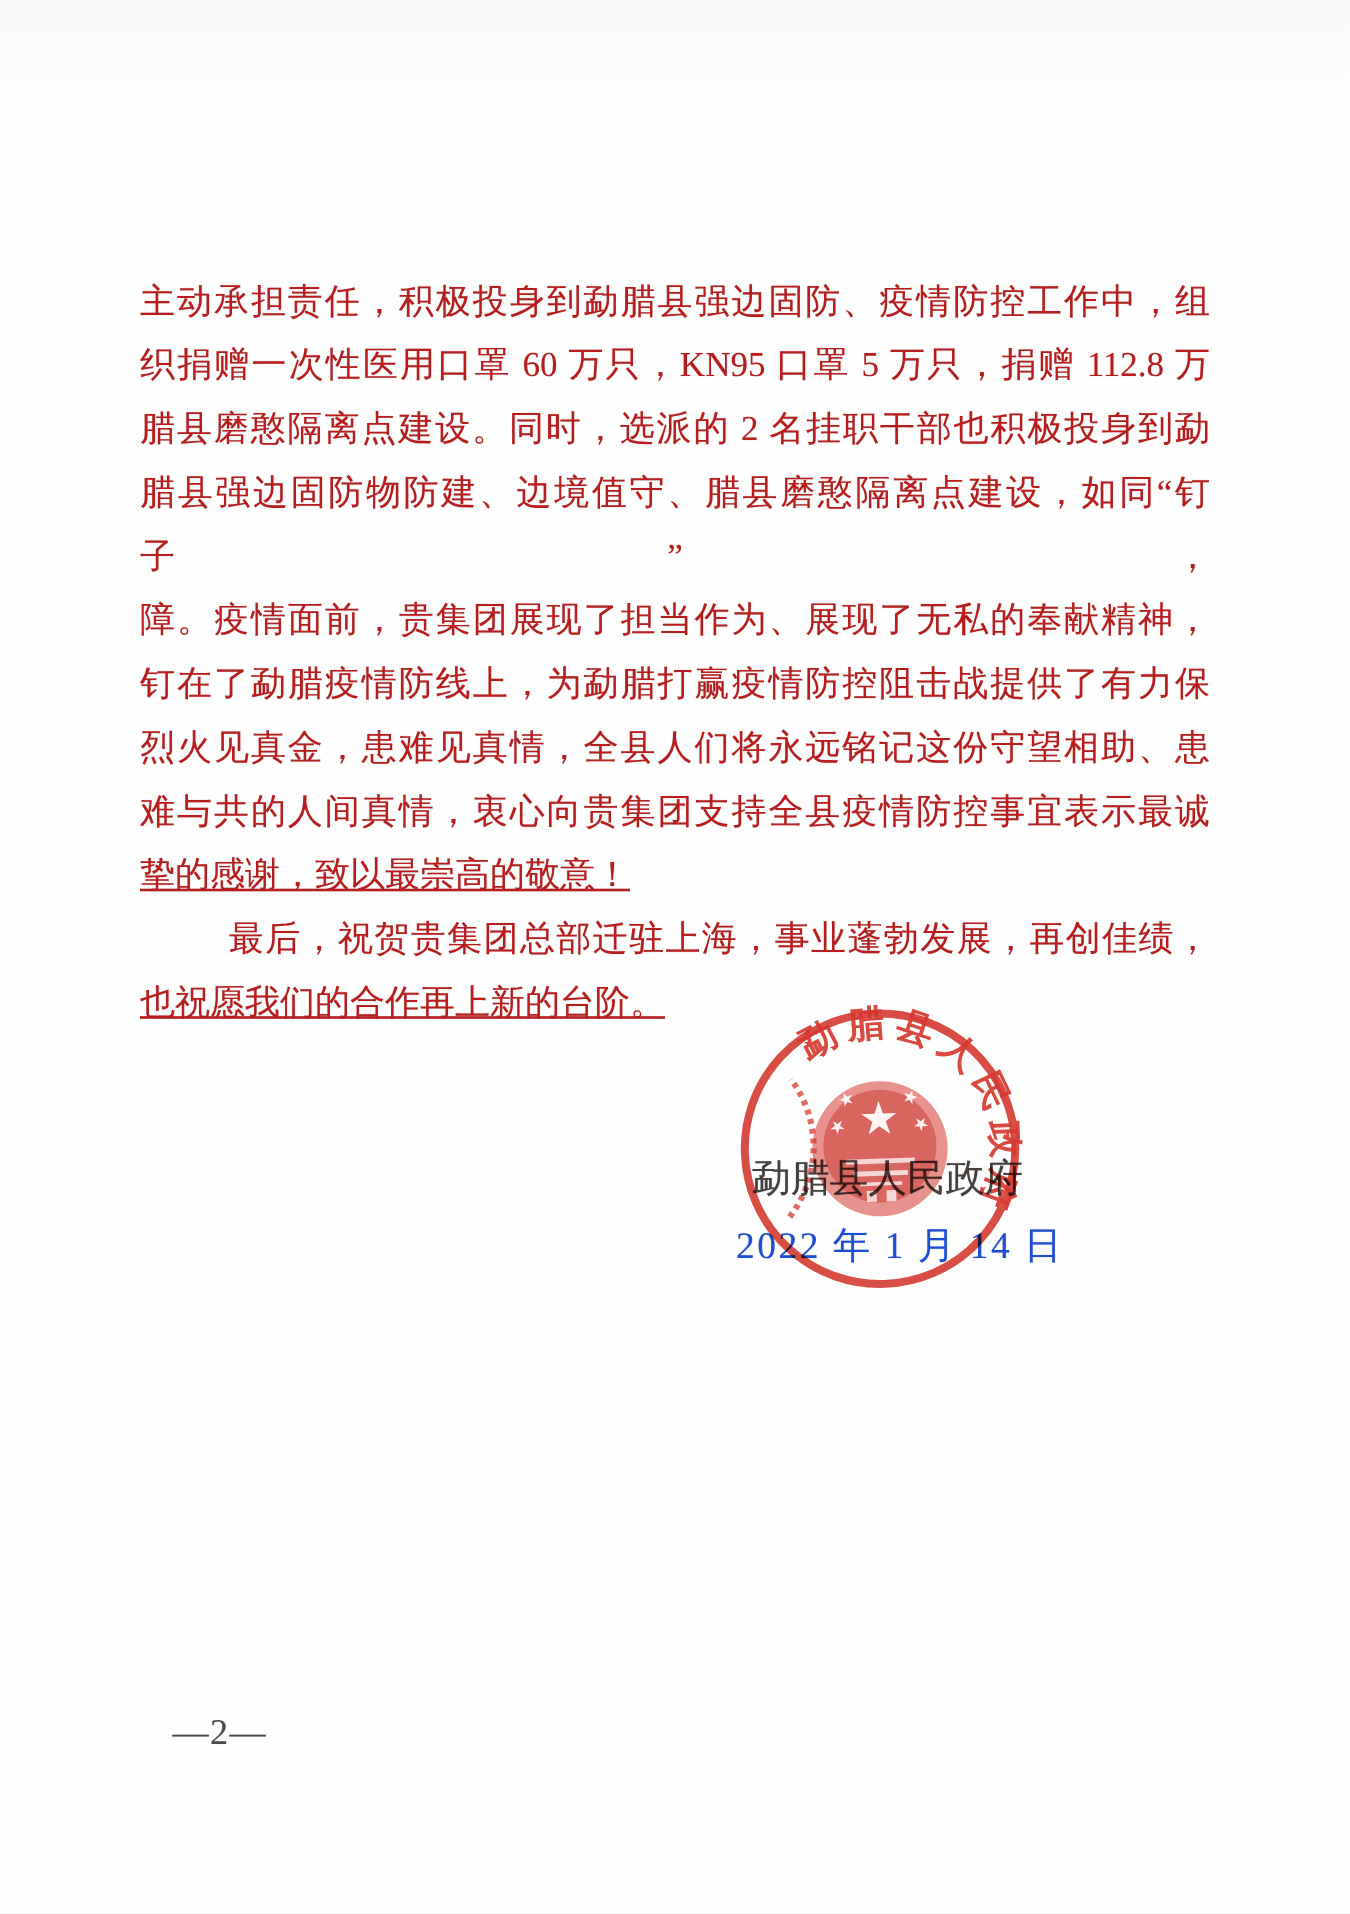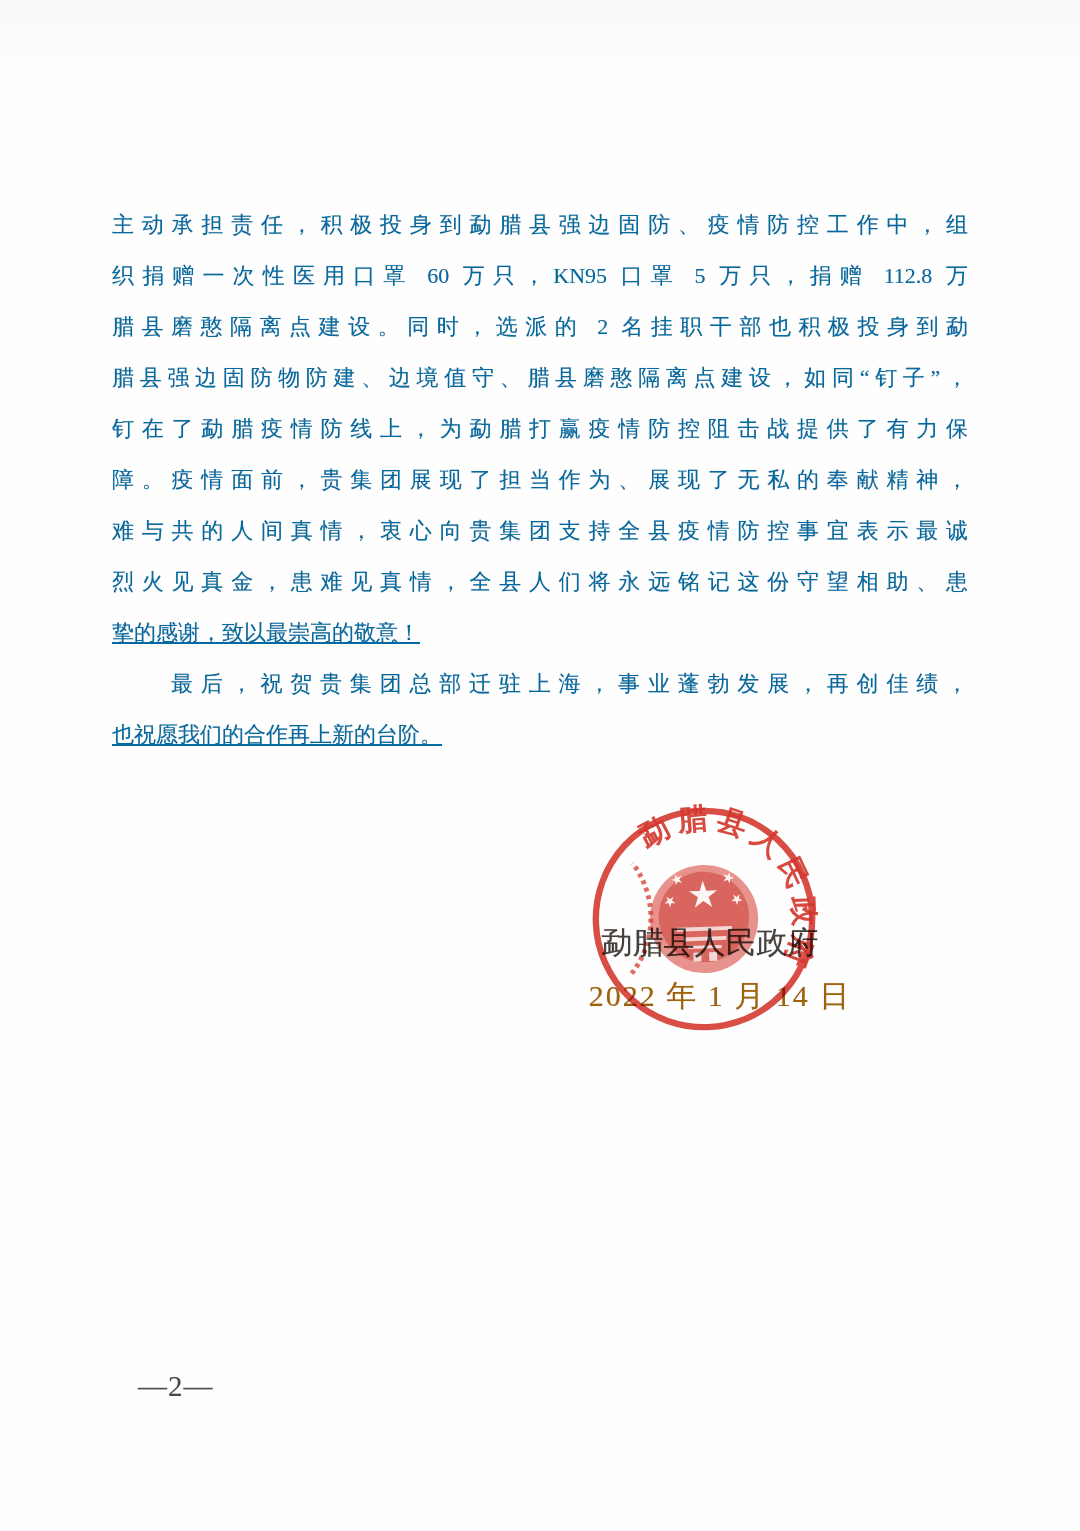--- a/index.html
+++ b/index.html
@@ -10,40 +10,40 @@
     font-family:"Liberation Serif","DejaVu Serif",serif;
     overflow:hidden;
   }
   
   .page::before{
     content:"";position:absolute;inset:0;
     background:linear-gradient(180deg, rgba(240,240,240,.35) 0%, rgba(255,255,255,0) 6%);
     pointer-events:none;
   }
   .doc-body{
-    position:absolute;left:112px;top:199px;width:856px;
-    font-size:22px;line-height:51px;color:#0369a1;
+    position:absolute;left:112px;top:216px;width:856px;
+    font-size:28px;line-height:51px;color:#b91c1c;
     text-shadow:0 0 1px rgba(40,40,40,.28);
   }
   .line{
     text-align:justify;
     text-align-last:justify;
     text-justify:inter-character;
     white-space:normal;
   }
   .line.short{text-align-last:left;text-decoration:underline;}
   .line.indent{text-indent:2em;margin-left:15px;}
   .signature{
     position:absolute;left:590px;top:922px;width:240px;
     font-size:31px;color:#45403c;text-align:center;
     text-shadow:0 0 1px rgba(40,40,40,.3);
   }
   .seal-date{
     position:absolute;left:583px;top:976px;width:274px;
-    font-size:30px;color:#a16207;text-align:center;
+    font-size:30px;color:#1d4ed8;text-align:center;
     letter-spacing:2px;
     text-shadow:0 0 1px rgba(40,40,40,.3);
   }
   .seal{
     position:absolute;left:586px;top:801px;width:236px;height:236px;
     mix-blend-mode:multiply;
     opacity:.92;
     transform:rotate(-2deg);
   }
   .page-number{
@@ -55,24 +55,24 @@
 </head>
 <body>
 
 <div class="page">
 
   <div class="doc-body">
     <div class="line">主动承担责任，积极投身到勐腊县强边固防、疫情防控工作中，组</div>
     <div class="line">织捐赠一次性医用口罩 60 万只，KN95 口罩 5 万只，捐赠 112.8 万</div>
     <div class="line">腊县磨憨隔离点建设。同时，选派的 2 名挂职干部也积极投身到勐</div>
     <div class="line">腊县强边固防物防建、边境值守、腊县磨憨隔离点建设，如同“钉子”，</div>
+    <div class="line">障。疫情面前，贵集团展现了担当作为、展现了无私的奉献精神，</div>
     <div class="line">钉在了勐腊疫情防线上，为勐腊打赢疫情防控阻击战提供了有力保</div>
-    <div class="line">障。疫情面前，贵集团展现了担当作为、展现了无私的奉献精神，</div>
+    <div class="line">烈火见真金，患难见真情，全县人们将永远铭记这份守望相助、患</div>
     <div class="line">难与共的人间真情，衷心向贵集团支持全县疫情防控事宜表示最诚</div>
-    <div class="line">烈火见真金，患难见真情，全县人们将永远铭记这份守望相助、患</div>
     <div class="line short">挚的感谢，致以最崇高的敬意！</div>
     <div class="line indent">最后，祝贺贵集团总部迁驻上海，事业蓬勃发展，再创佳绩，</div>
     <div class="line short">也祝愿我们的合作再上新的台阶。</div>
   </div>
 
   <div class="signature">勐腊县人民政府</div>
   <div class="seal-date">2022 年 1 月 14 日</div>
 
   <svg class="seal" viewBox="0 0 240 240" xmlns="http://www.w3.org/2000/svg">
     <defs>

